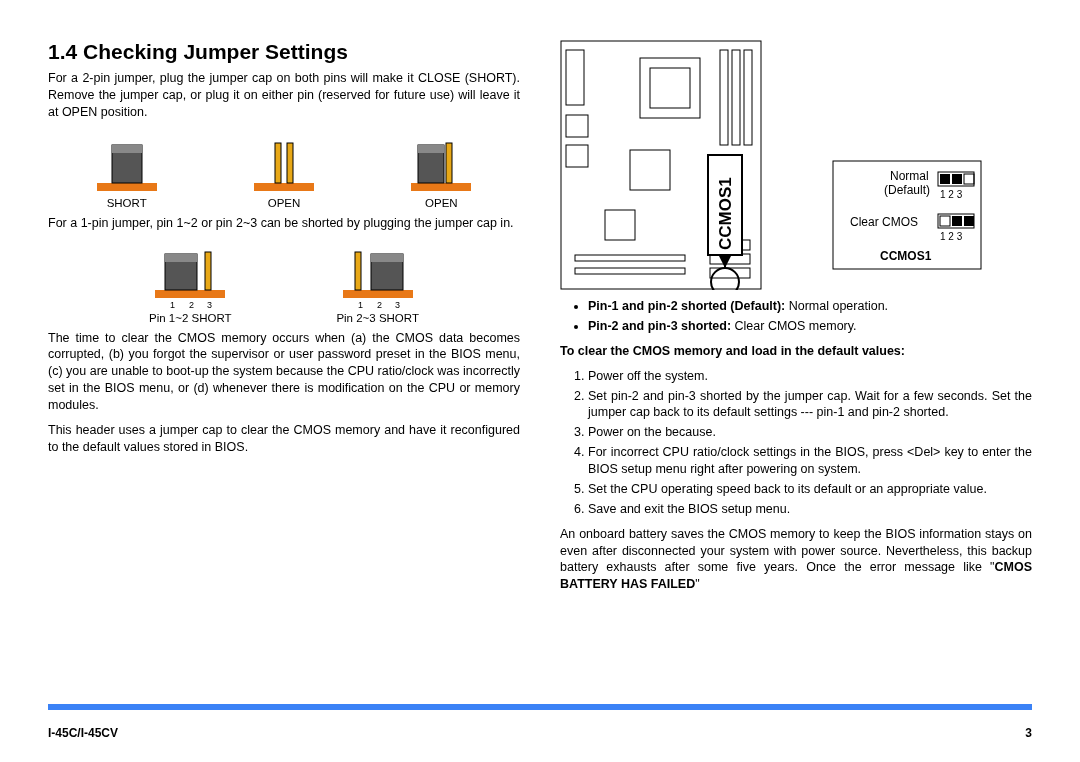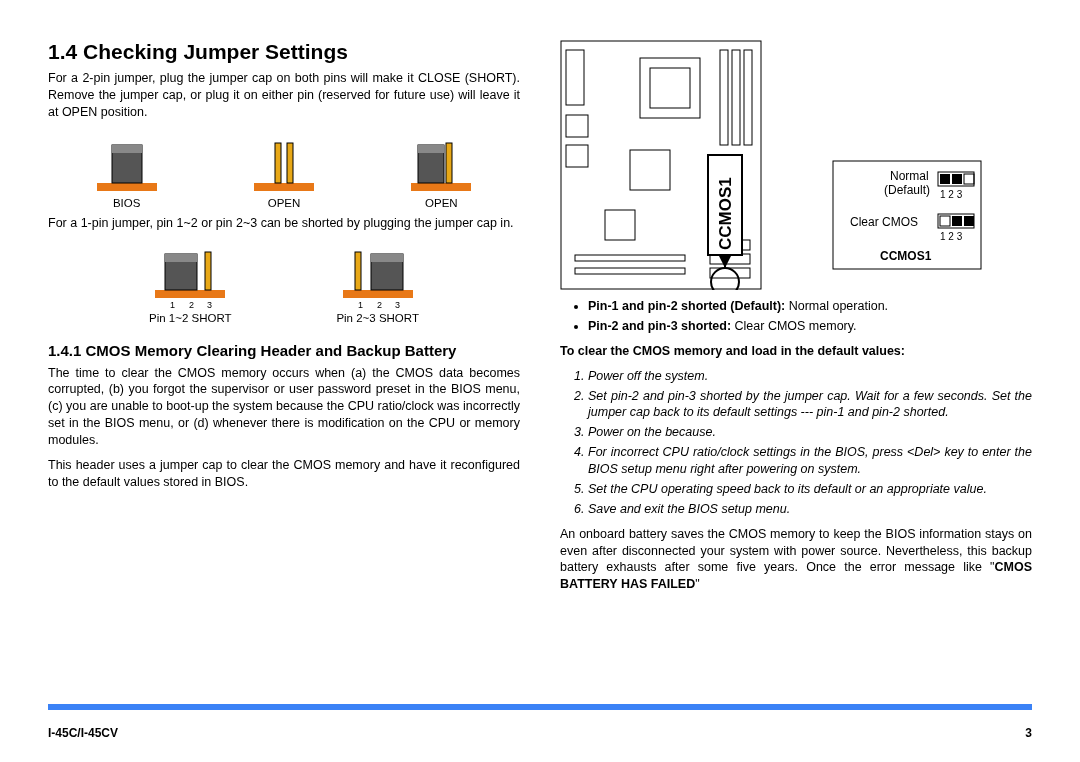--- a/index.html
+++ b/index.html
@@ -60,21 +60,20 @@
   }
   ul.bullets {
     list-style: disc;
     margin: 6px 0 8px 0;
     padding-left: 28px;
   }
   ul.bullets li { margin-bottom: 3px; line-height:1.35; }
   ol.steps {
     margin: 4px 0 8px 0;
     padding-left: 28px;
-    font-style: italic;
   }
   ol.steps li { margin-bottom: 3px; line-height:1.35; text-align: justify;}
   .bold { font-weight: bold; }
   .diagram-box {
     display: flex;
     align-items: flex-start;
     gap: 12px;
     margin-bottom: 8px;
   }
   .pin-num { font-size:9px; font-family:Arial; }
@@ -88,21 +87,21 @@
     <h1>1.4 Checking Jumper Settings</h1>
     <p class="justify">For a 2-pin jumper, plug the jumper cap on both pins will make it CLOSE (SHORT). Remove the jumper cap, or plug it on either pin (reserved for future use) will leave it at OPEN position.</p>
 
     <div class="jumper-row">
       <div class="jumper-fig">
         <svg width="70" height="60">
           <rect x="5" y="48" width="60" height="8" fill="#e87817"></rect>
           <rect x="20" y="10" width="30" height="38" fill="#555" stroke="#000"></rect>
           <rect x="20" y="10" width="30" height="8" fill="#888"></rect>
         </svg>
-        <div>BIOS</div>
+        <div>SHORT</div>
       </div>
       <div class="jumper-fig">
         <svg width="70" height="60">
           <rect x="5" y="48" width="60" height="8" fill="#e87817"></rect>
           <rect x="26" y="8" width="6" height="40" fill="#e8a817" stroke="#000"></rect>
           <rect x="38" y="8" width="6" height="40" fill="#e8a817" stroke="#000"></rect>
         </svg>
         <div>OPEN</div>
       </div>
       <div class="jumper-fig">
@@ -138,21 +137,20 @@
           <rect x="38" y="8" width="32" height="36" fill="#555" stroke="#000"></rect>
           <rect x="38" y="8" width="32" height="8" fill="#888"></rect>
           <text x="25" y="62" class="pin-num">1</text>
           <text x="44" y="62" class="pin-num">2</text>
           <text x="62" y="62" class="pin-num">3</text>
         </svg>
         <div>Pin 2~3 SHORT</div>
       </div>
     </div>
 
-    <h2>1.4.1 CMOS Memory Clearing Header and Backup Battery</h2>
     <p class="justify">The time to clear the CMOS memory occurs when (a) the CMOS data becomes corrupted, (b) you forgot the supervisor or user password preset in the BIOS menu, (c) you are unable to boot-up the system because the CPU ratio/clock was incorrectly set in the BIOS menu, or (d) whenever there is modification on the CPU or memory modules.</p>
     <p class="justify">This header uses a jumper cap to clear the CMOS memory and have it reconfigured to the default values stored in BIOS.</p>
   </div>
 
   <div class="col">
     <div class="diagram-box">
       <svg width="260" height="250">
         <rect x="1" y="1" width="200" height="248" fill="#fff" stroke="#000"></rect>
 
         <rect x="80" y="18" width="60" height="60" fill="none" stroke="#000"></rect>

